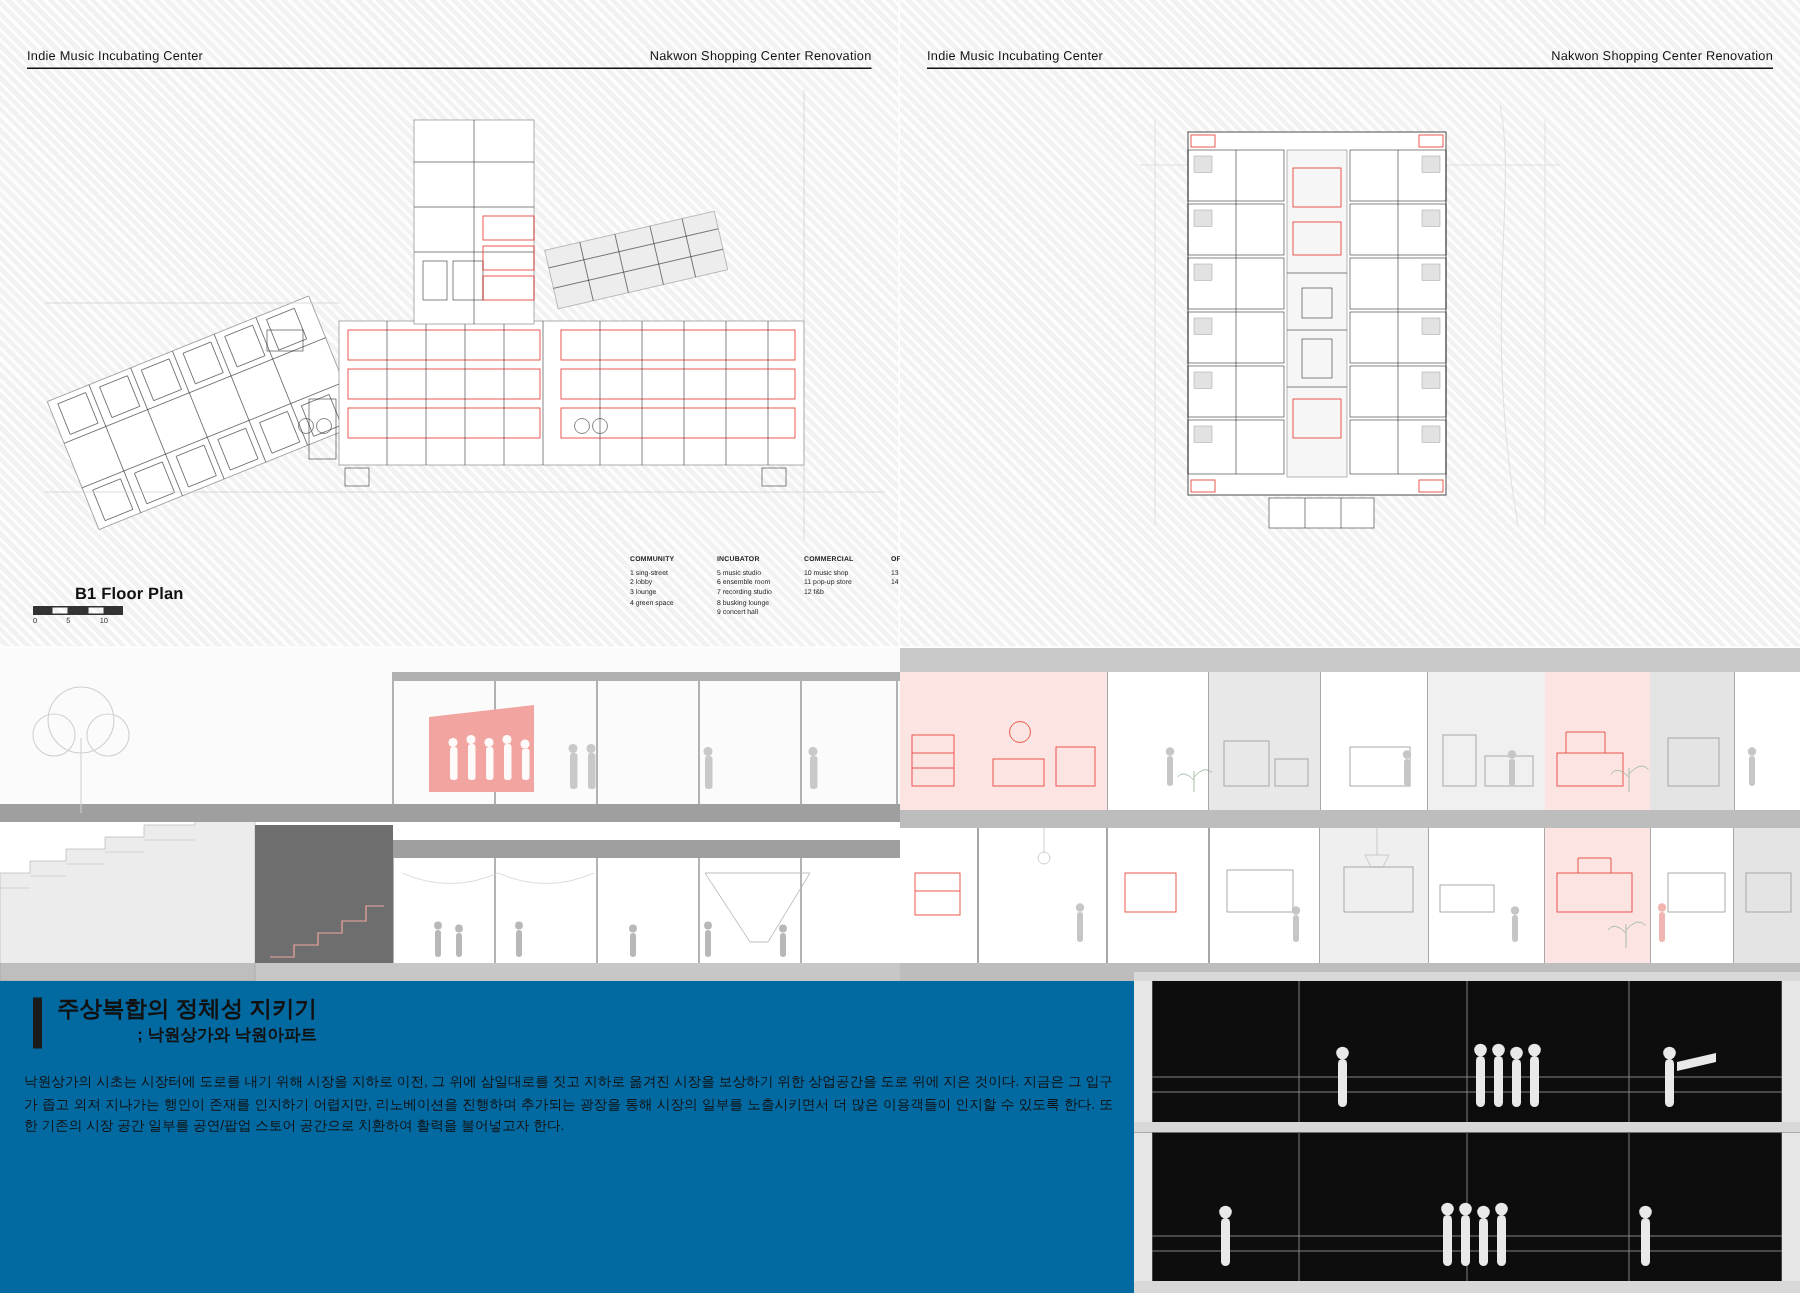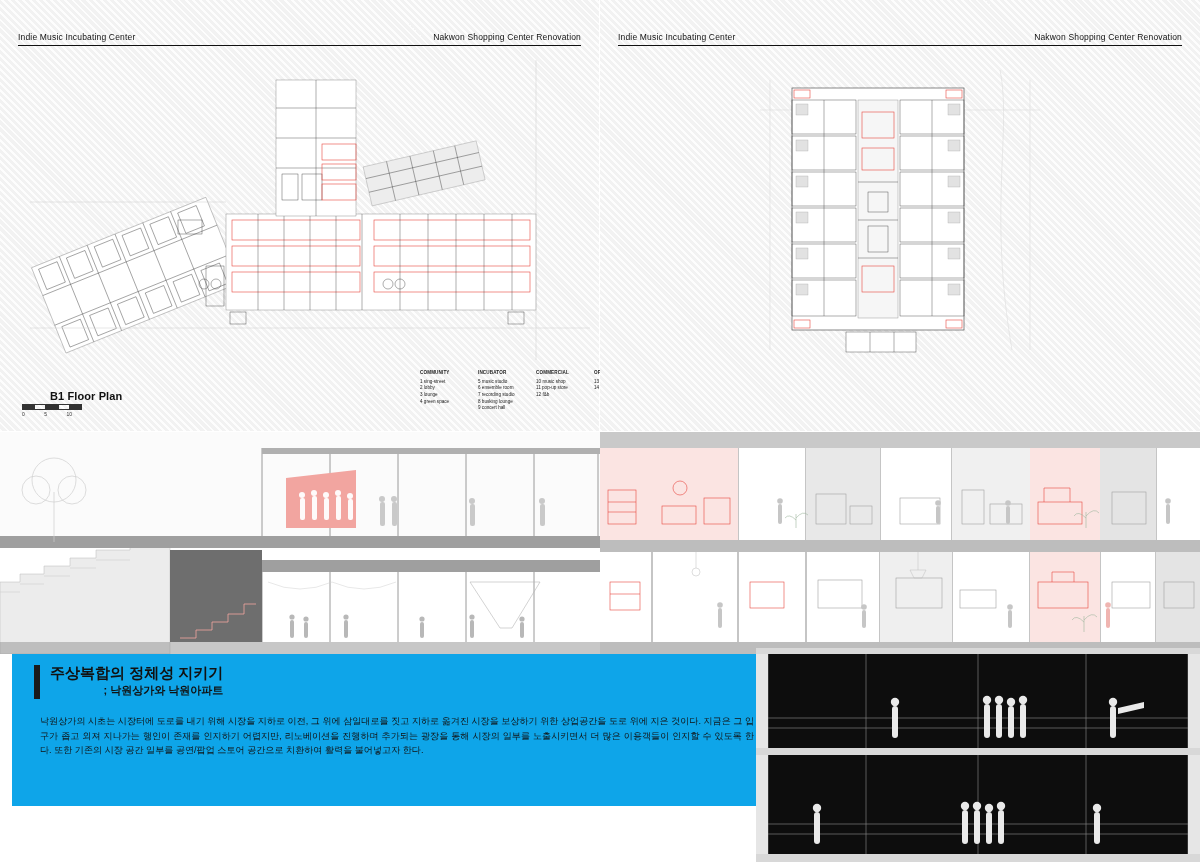--- a/index.html
+++ b/index.html
@@ -37,27 +37,27 @@
   .legend .col{min-width:44px;}
   .legend .col b{display:block;font-size:4.6px;letter-spacing:.03em;margin-bottom:2px;font-weight:bold;}
   .legend .col span{display:block;white-space:nowrap;}
 
   
   #band{position:absolute;left:0;top:432px;width:1200px;height:222px;background:#ffffff;overflow:hidden;}
   #sec-left{position:absolute;left:0;top:0;width:600px;height:222px;overflow:hidden;background:#fff;}
   #sec-right{position:absolute;left:600px;top:0;width:600px;height:222px;overflow:hidden;background:#fff;}
 
   
-  #text-block{position:absolute;left:12px;top:654px;width:756px;height:152px;background:#0ea5e9;padding:0;}
+  #text-block{position:absolute;left:0;top:654px;width:756px;height:208px;background:#0369a1;padding:0;}
   .title-wrap{position:absolute;left:22px;top:9px;display:flex;align-items:flex-start;}
   .title-bar{width:6px;height:34px;background:#1a1a1a;margin-right:10px;margin-top:2px;}
   .t1{font-size:15px;font-weight:bold;color:#111;line-height:1.35;}
   .t2{font-size:11px;font-weight:bold;color:#111;line-height:1.4;text-align:right;}
   .body-text{position:absolute;left:16px;right:14px;top:60px;font-size:9.1px;line-height:1.62;color:#111;text-align:justify;}
-  .body-text p{margin:0 0 9px 12px;}
+  .body-text p{margin:0 0 9px 0;}
 
   
   #night{position:absolute;left:756px;top:648px;width:444px;height:214px;background:#0d0d0d;overflow:hidden;}
   #night .frame{position:absolute;inset:0;}
 
   .thin{stroke:#333;stroke-width:.4;fill:none;}
   .red{stroke:#e8463f;stroke-width:.6;fill:none;}
   .ltgray{fill:#ededed;stroke:#9a9a9a;stroke-width:.4;}
   .white{fill:#ffffff;stroke:#777;stroke-width:.4;}
 </style>

